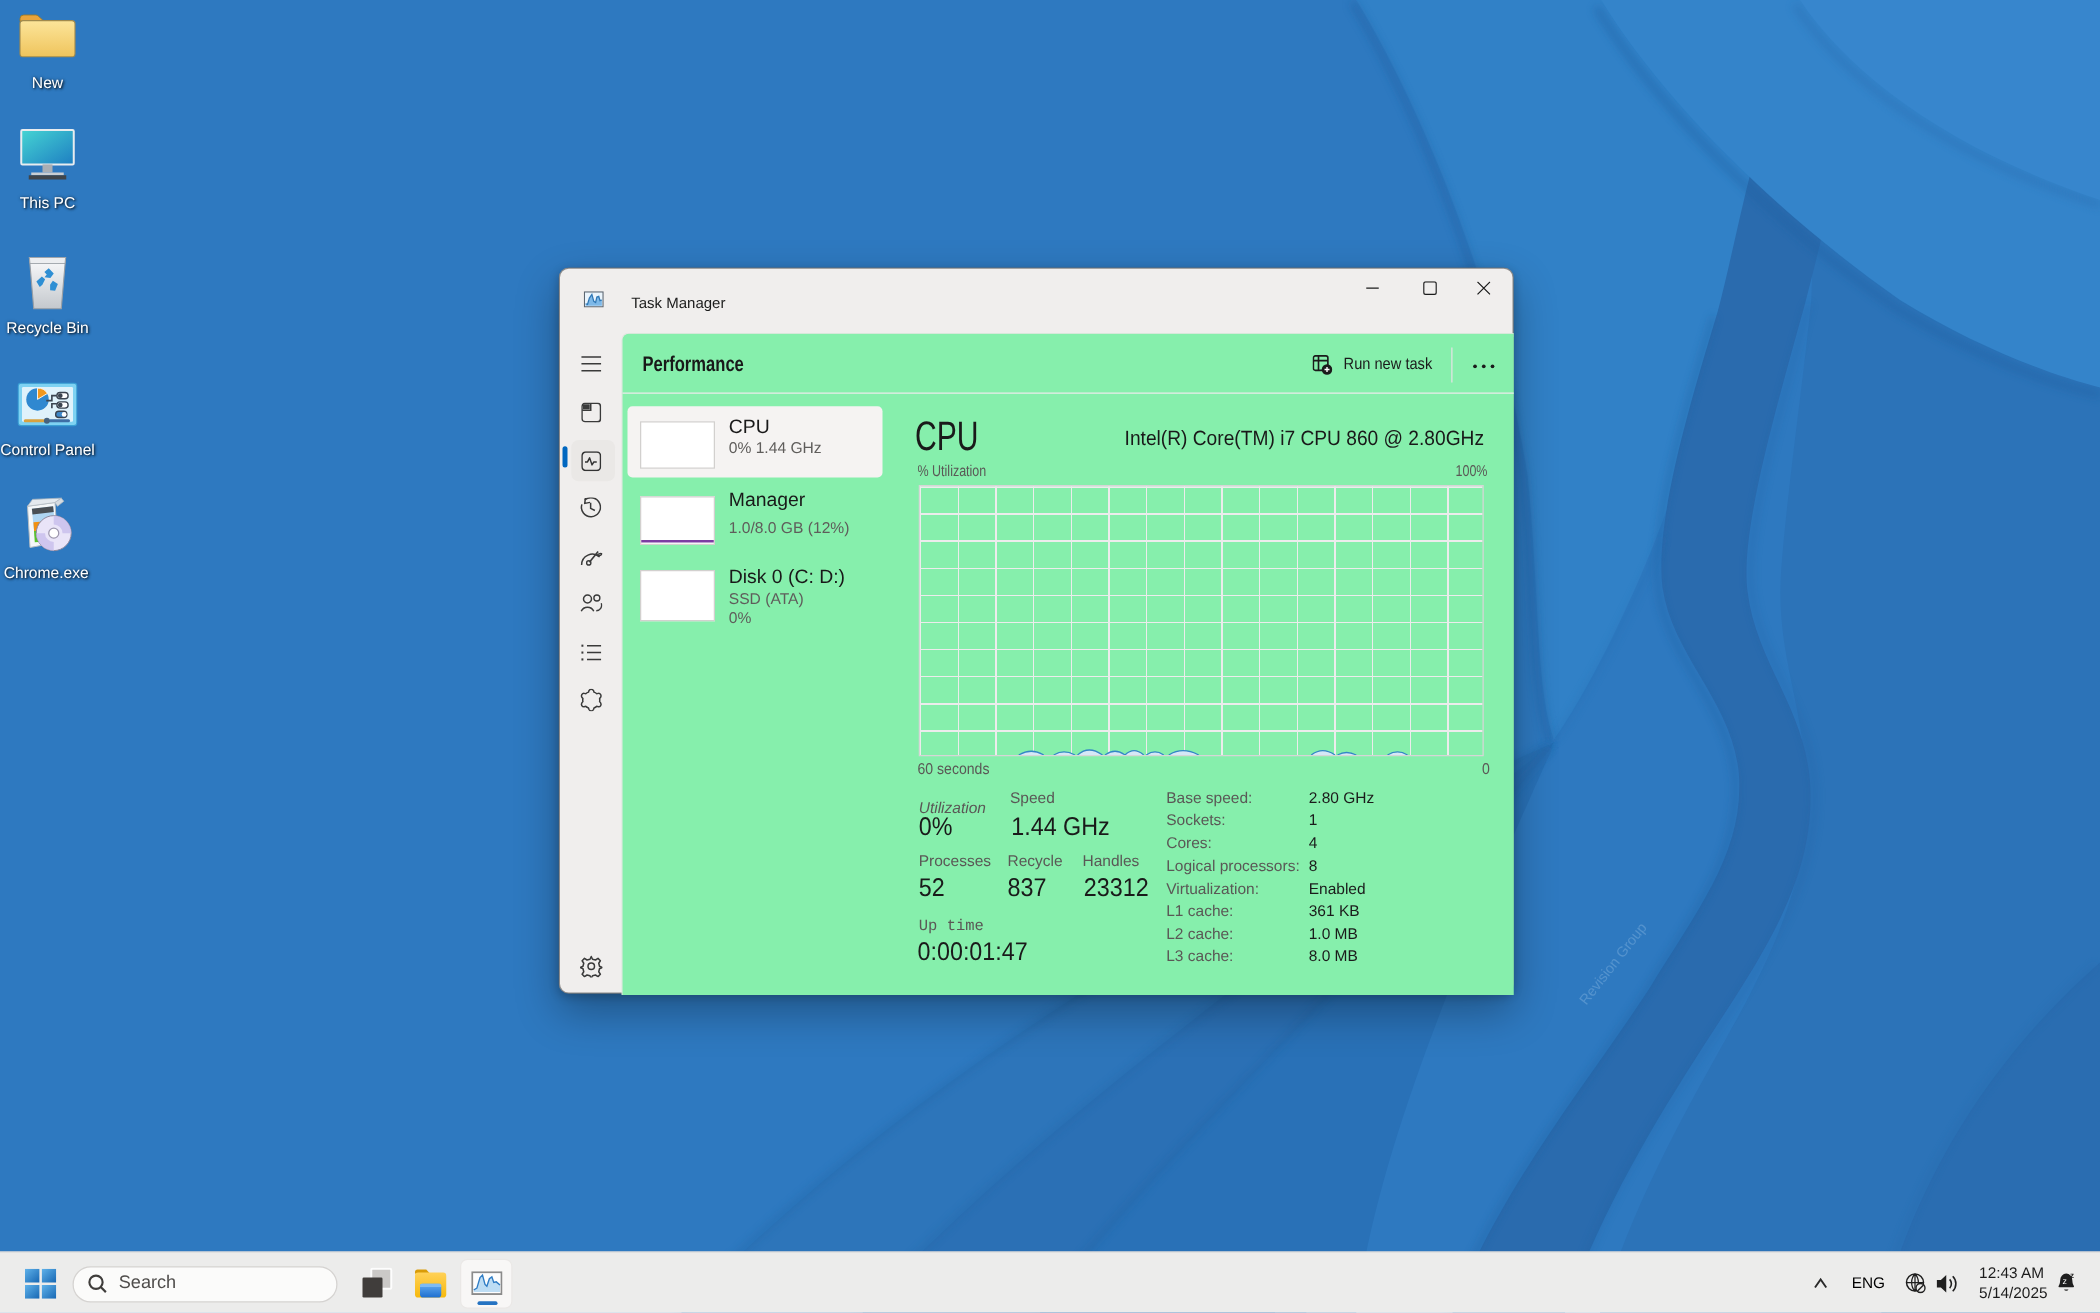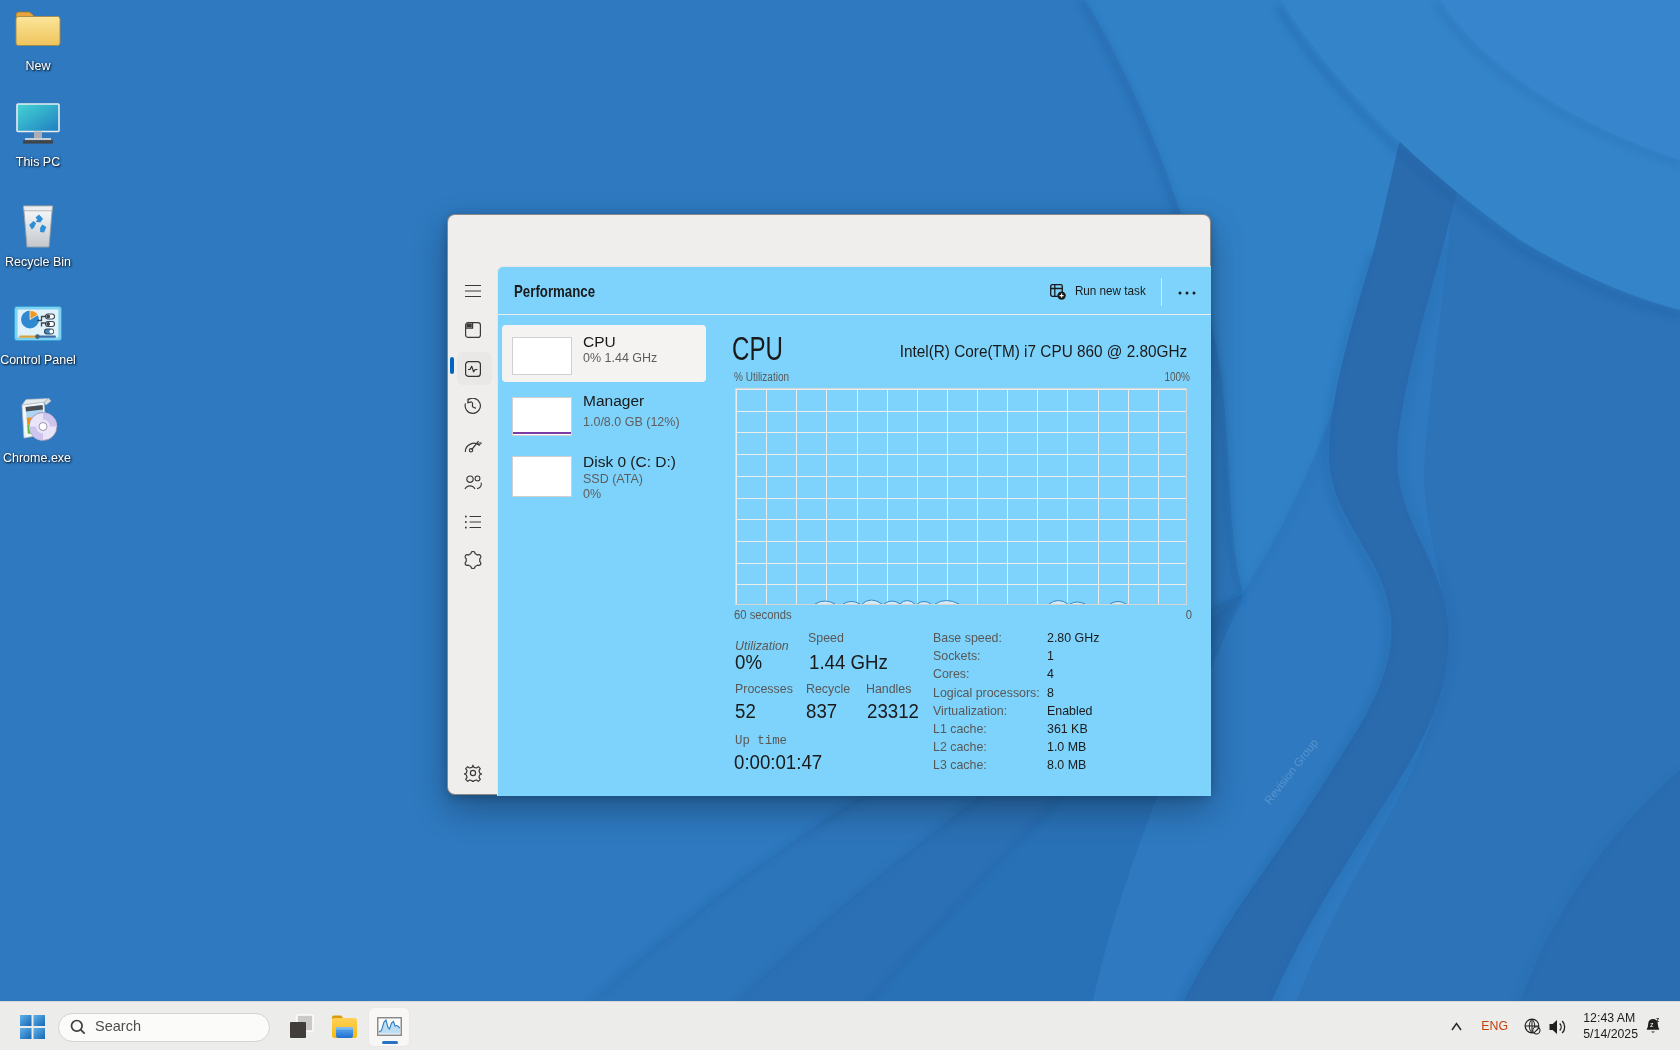--- a/index.html
+++ b/index.html
@@ -15,21 +15,21 @@
 #win { position:absolute; left:447px; top:214px; width:764px; height:581px;
   background:#f0eeed; border:1px solid rgba(70,70,70,.6); border-radius:8px;
   box-shadow: 0 14px 34px rgba(0,0,0,.30), 0 2px 8px rgba(0,0,0,.20); }
 #titlebar { position:absolute; left:0; top:0; right:0; height:48px; }
 #tmicon { position:absolute; left:19px; top:18px; }
 #tmtitle { position:absolute; left:57px; top:20px; font-size:12px; color:#1b1b1b; }
 .capbtn { position:absolute; top:0; width:46px; height:48px; }
 #btnmin { right:89px; } #btnmax { right:43px; } #btnclose { right:0; }
 .capbtn svg { position:absolute; left:50%; top:10px; transform:translateX(-50%); }
 #panel { position:absolute; left:49px; top:51px; width:714px; height:530px;
-  background:#7dd3fc; border-radius:6px 0 0 0; border-top:1px solid #e8e6e4; border-left:1px solid #e8e6e4; }
+  background:#86efac; border-radius:6px 0 0 0; border-top:1px solid #e8e6e4; border-left:1px solid #e8e6e4; }
 
 #rail { position:absolute; left:0; top:48px; bottom:0; width:49px; }
 .ric { position:absolute; }
 #selbg { position:absolute; left:9px; top:89px; width:35px; height:33px; background:#eae8e6; border-radius:6px; }
 #selpill { position:absolute; left:2px; top:94px; width:4px; height:17px; background:#0067c0; border-radius:2px; }
 
 #hdr { position:absolute; left:0; top:0; right:0; height:48px; border-bottom:1px solid #ececec; }
 #hdrtitle { position:absolute; left:16px; top:15px; font-size:17px; font-weight:bold; color:#191919; transform:scaleX(.78); transform-origin:0 0; }
 #runtask { position:absolute; right:145px; top:17px; }
 #runtxt { position:absolute; right:65px; top:16px; font-size:13px; color:#1b1b1b; white-space:nowrap; display:inline-block; transform:scaleX(.9); transform-origin:100% 0; }
@@ -57,21 +57,21 @@
 .ival  { position:absolute; font-size:12.4px; color:#1b1b1b; white-space:nowrap; }
 
 
 #taskbar { position:absolute; left:0; top:1001px; width:1680px; height:49px; background:#ececeb;
   border-top:1px solid rgba(120,120,130,.18); }
 #search { position:absolute; left:58px; top:11px; width:212px; height:29px; background:#fbfbfa;
   border:1px solid #d5d3d1; border-radius:15px; }
 #search span { position:absolute; left:36px; top:4px; font-size:14.5px; color:#4f4d4b; }
 #tmbtn { position:absolute; left:368px; top:5px; width:42px; height:40px; background:#f8f7f6; border:1px solid #eae8e6; border-radius:6px; }
 #tray { position:absolute; right:0; top:0; height:49px; }
-.trtxt { position:absolute; font-size:12.3px; color:#c2410c; white-space:nowrap; }
+.trtxt { position:absolute; font-size:12.3px; color:#000000; white-space:nowrap; }
 #clock { position:absolute; right:42px; top:9px; text-align:left; font-size:12.3px; color:#1c1c1c; line-height:15.5px; }
 #wm { position:absolute; left:1262px; top:799px; color:rgba(205,228,250,.24); font-size:11.5px; transform:rotate(-52deg); transform-origin:0 0; white-space:nowrap; }
 </style>
 </head>
 <body>
 <div id="desk">
 
 <svg id="wall" width="1680" height="1050" viewBox="0 0 1680 1050">
   <defs>
     <filter id="soft" x="-30%" y="-30%" width="160%" height="160%">
@@ -193,20 +193,43 @@
     <rect x="14.5" y="27.5" width="9" height="9" fill="#57c22d" transform="rotate(-4 19 32)"></rect>
     <circle cx="30" cy="29.5" r="14" fill="#e9e4f8" stroke="#8f8a9e" stroke-width=".8"></circle>
     <path d="M30 15.5 A14 14 0 0 1 44 29.5 L37 29.5 A7 7 0 0 0 30 22.5 Z" fill="#c9bfec" opacity=".85"></path>
     <path d="M30 43.5 A14 14 0 0 1 16 29.5 L23 29.5 A7 7 0 0 0 30 36.5 Z" fill="#c9bfec" opacity=".85"></path>
     <circle cx="30" cy="29.5" r="4" fill="#fff" stroke="#9c96ad" stroke-width="1"></circle>
   </svg>
   <span class="lbl" style="margin-top:5px;">Chrome.exe</span>
 </div>
 
 <div id="win">
+  <div id="titlebar">
+    <svg id="tmicon" width="16" height="13" viewBox="0 0 16 13">
+      <rect x=".5" y=".5" width="15" height="12" fill="#eaf4fc" stroke="#5c6670"></rect>
+      <path d="M1.5 10 L3 10.5 4.5 5.5 6.5 2.5 8 8 9.5 9 10.5 4.5 12 4 13 7.5 14.5 7 14.5 11.5 1.5 11.5 Z" fill="#7db8e8"></path>
+      <path d="M1.5 10 L3 10.5 4.5 5.5 6.5 2.5 8 8 9.5 9 10.5 4.5 12 4 13 7.5 14.5 7" stroke="#2f77b5" stroke-width="1" fill="none"></path>
+    </svg>
+    <span id="tmtitle">Task Manager</span>
+    <div class="capbtn" id="btnmin">
+          <svg width="11" height="11" viewBox="0 0 11 11">
+            <path d="M0.5 5.5 h10" stroke="#1b1b1b" stroke-width="1"></path>
+          </svg>
+        </div>
+    <div class="capbtn" id="btnmax">
+          <svg width="11" height="11" viewBox="0 0 11 11">
+            <rect x="0.5" y="0.5" width="10" height="10" rx="1.5" fill="none" stroke="#1b1b1b" stroke-width="1"></rect>
+          </svg>
+        </div>
+    <div class="capbtn" id="btnclose">
+          <svg width="11" height="11" viewBox="0 0 11 11">
+            <path d="M0.5 0.5 L10.5 10.5 M10.5 0.5 L0.5 10.5" stroke="#1b1b1b" stroke-width="1"></path>
+          </svg>
+        </div>
+  </div>
   <div id="rail">
     <div id="selbg"></div>
         <div id="selpill"></div>
     <svg class="ric" style="left:17px; top:20px" width="16" height="16" viewBox="0 0 16 16">
           <g stroke="#3a3a3a" stroke-width="1.2">
             <path d="M0 2.5 h16 M0 8 h16 M0 13.5 h16"></path>
           </g>
         </svg>
     <svg class="ric" style="left:17px; top:59px" width="16" height="16" viewBox="0 0 16 16">
           <rect x="0.6" y="0.6" width="14.8" height="14.8" rx="2.5" fill="none" stroke="#3a3a3a" stroke-width="1.2"></rect>

